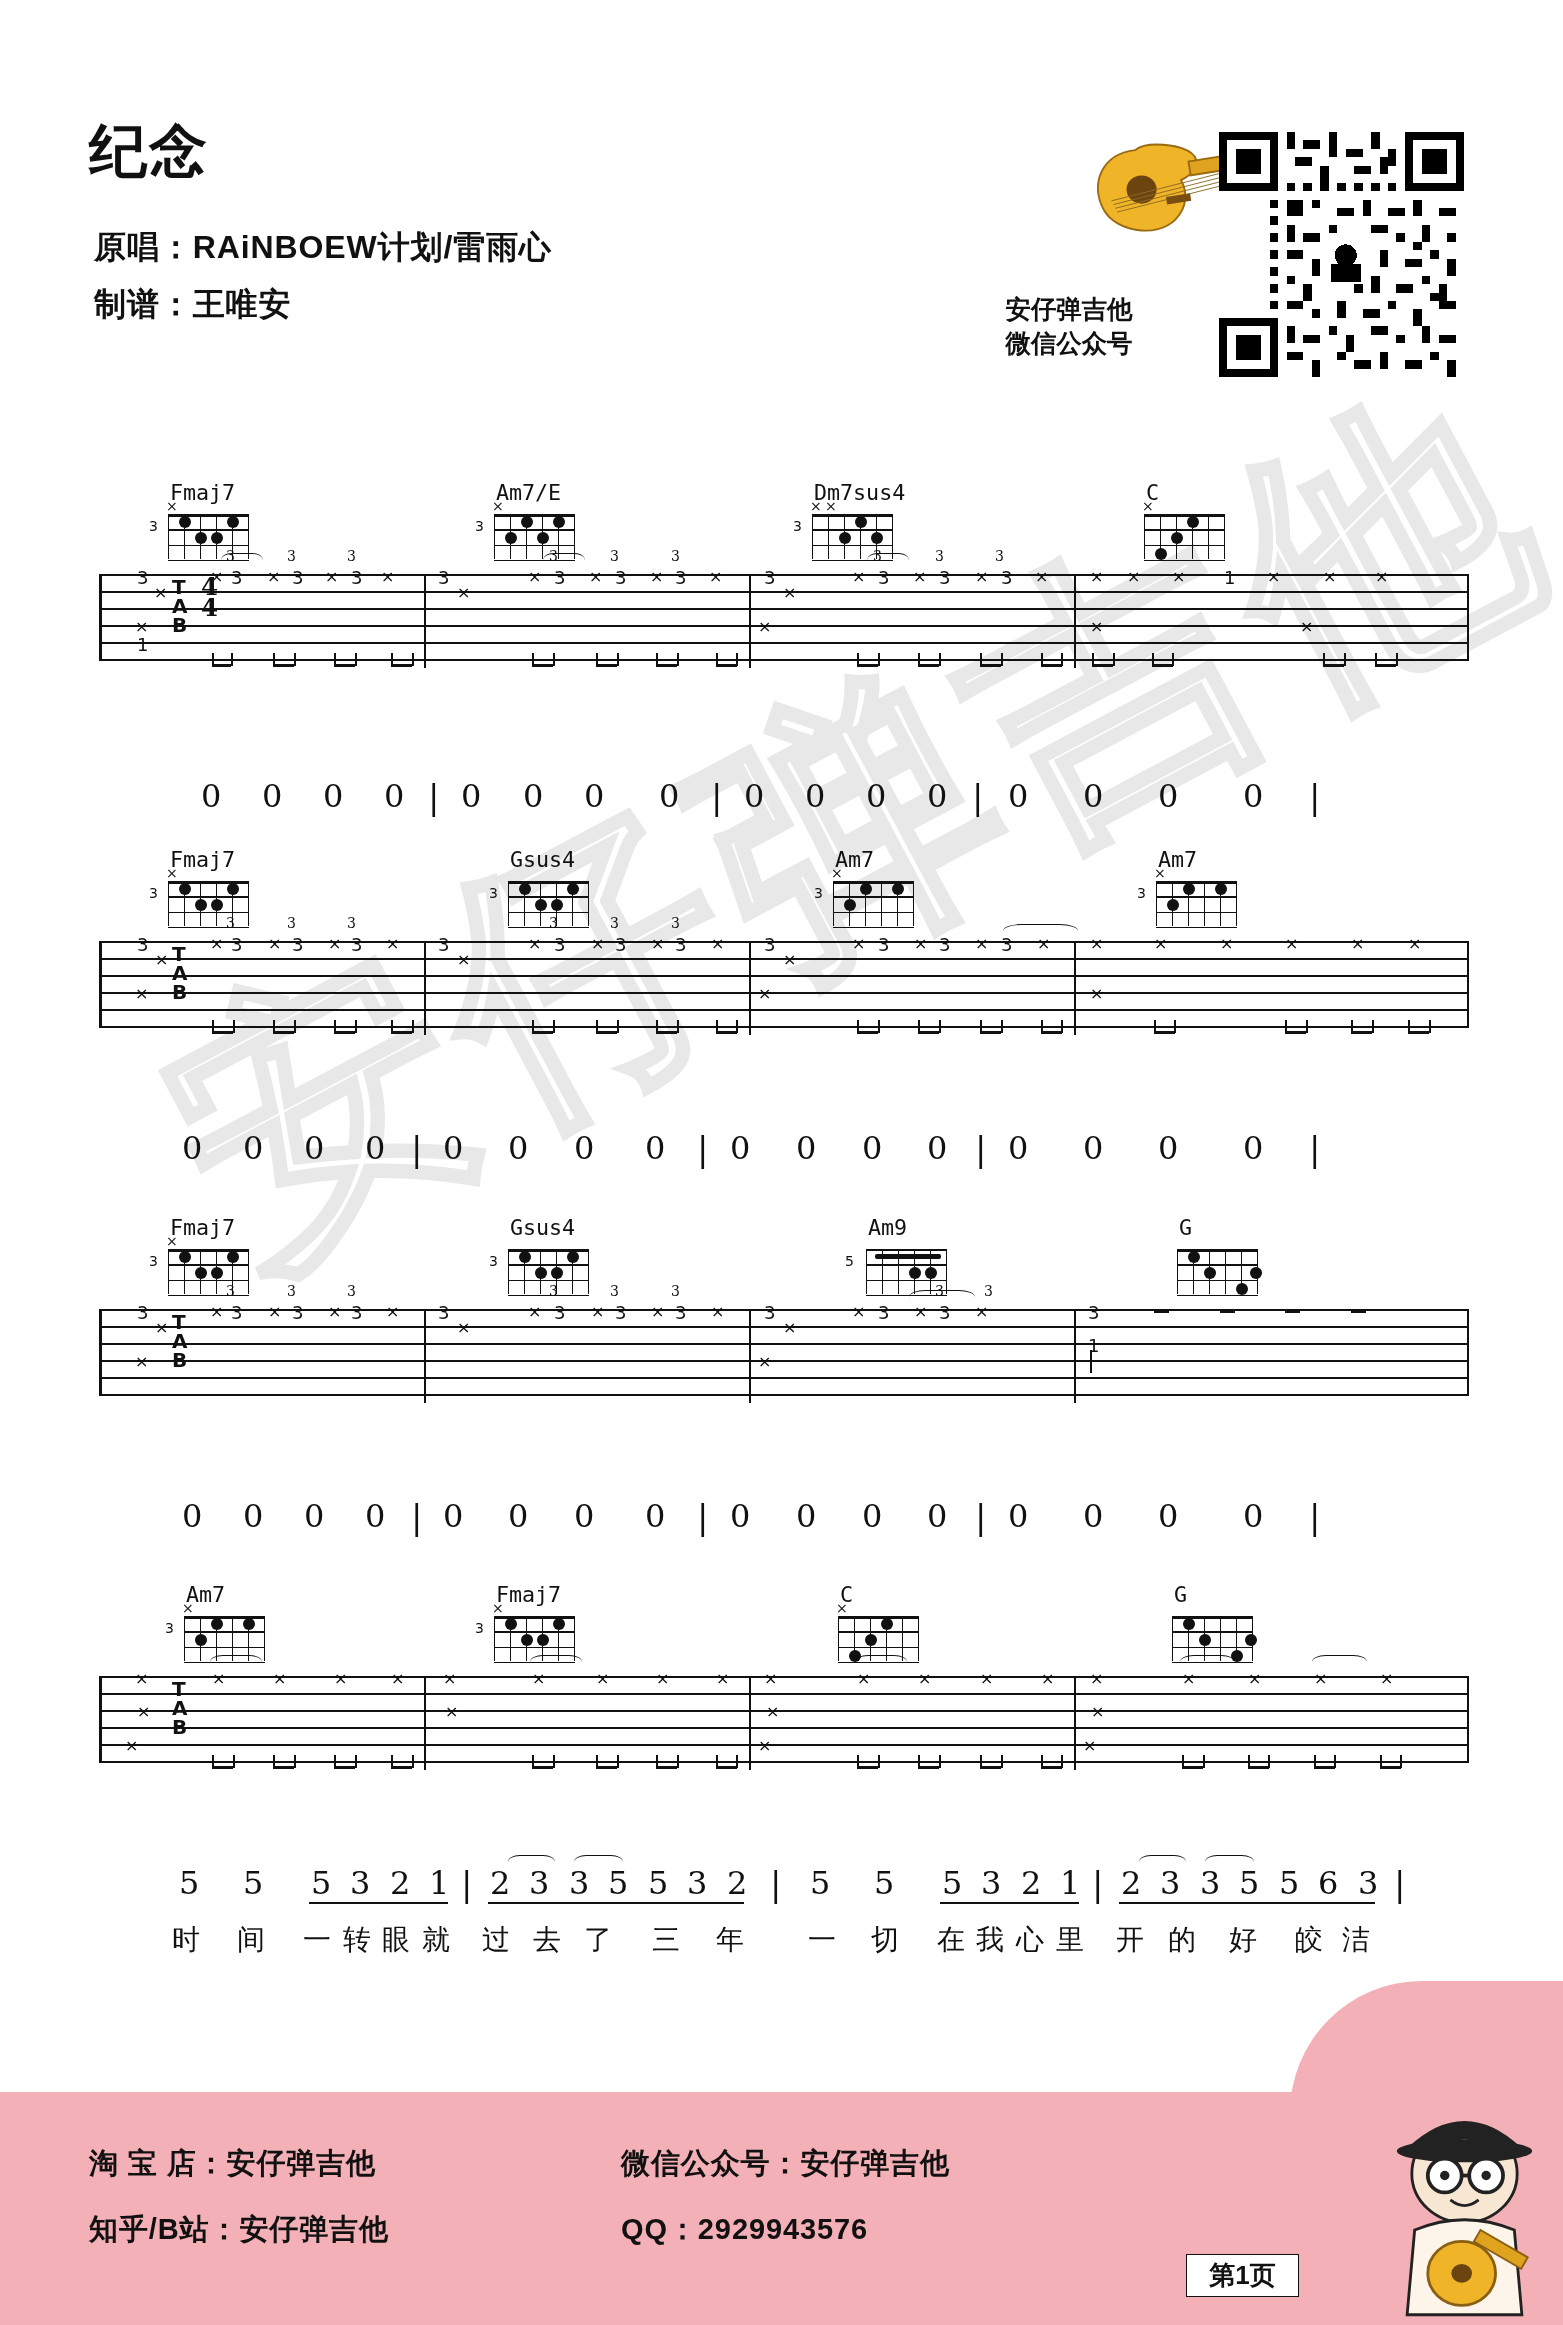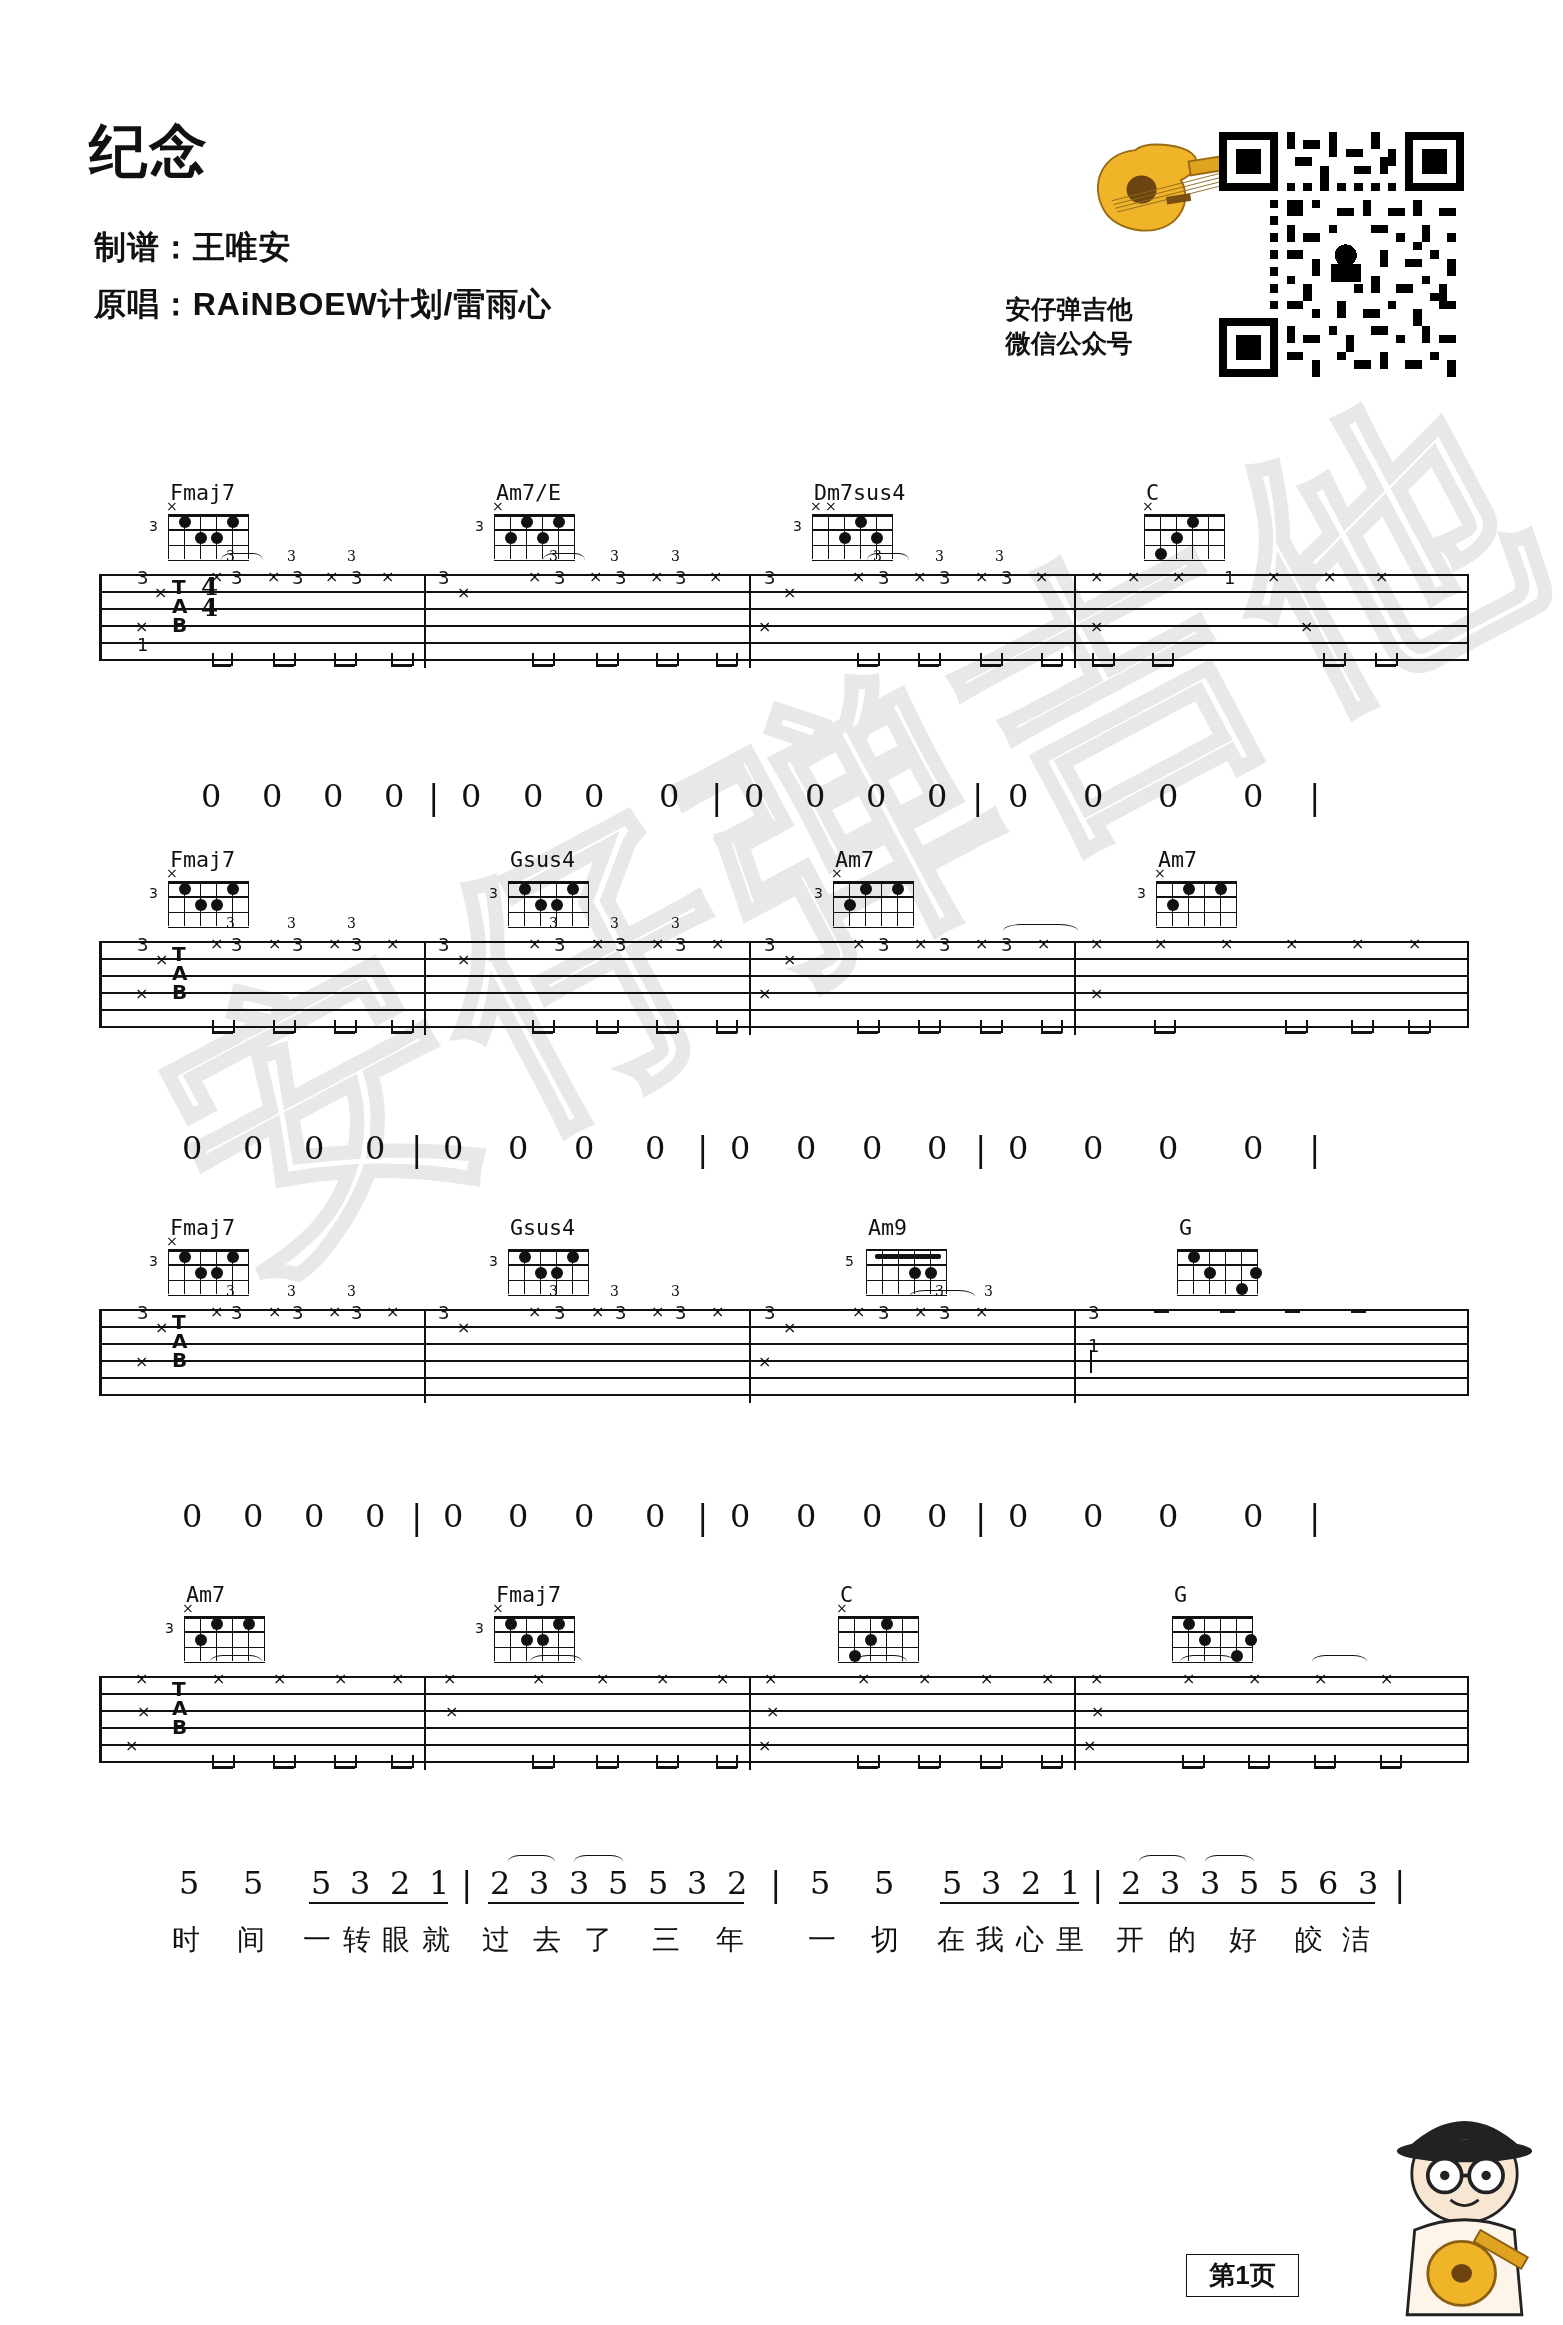--- a/index.html
+++ b/index.html
@@ -100,24 +100,24 @@
 
   <div class="watermark">
     <div class="wm-text">安仔弹吉他</div>
   </div>
 
   <div class="header">
     <div class="title">纪念</div>
 
     <div class="meta">
       <div>
+        <span class="b">原唱：</span><span class="b">RAiNBOEW计划/雷雨心</span>
+      </div>
+      <div>
         <span class="b">制谱：</span><span class="b">王唯安</span>
-      </div>
-      <div>
-        <span class="b">原唱：</span><span class="b">RAiNBOEW计划/雷雨心</span>
       </div>
     </div>
 
     <div class="guitar">
       <svg width="226" height="122" viewBox="0 0 240 130">
         <g>
           <path d="M55 30 C20 34 6 66 22 94 C35 117 78 124 98 104 C112 90 110 72 104 62 C116 56 122 48 120 40 C117 29 96 24 78 24 C68 24 60 26 55 30 Z" fill="#f0b429" stroke="#9a6a10" stroke-width="2"></path>
           <ellipse cx="62" cy="72" rx="16" ry="15" fill="#6b4410"></ellipse>
           <rect x="112" y="42" width="88" height="15" transform="rotate(-9 112 42)" fill="#e0a320" stroke="#9a6a10" stroke-width="2"></rect>
           <rect x="196" y="27" width="30" height="20" transform="rotate(-9 196 27)" fill="#8b5a12"></rect>
@@ -1143,20 +1143,35 @@
       <div class="lyric" style="left:1016px;">心</div>
       <div class="lyric" style="left:1056px;">里</div>
       <div class="lyric" style="left:1116px;">开</div>
       <div class="lyric" style="left:1168px;">的</div>
       <div class="lyric" style="left:1229px;">好</div>
       <div class="lyric" style="left:1295px;">皎</div>
       <div class="lyric" style="left:1342px;">洁</div>
     </div>
   </div>
 
+  <div class="footer">
+    <div class="curve2"></div>
+    <div class="ftxt b" style="left:89px;top:52px;">
+      <span>淘 宝 店：</span><span>安仔弹吉他</span>
+    </div>
+    <div class="ftxt b" style="left:89px;top:118px;">
+      <span>知乎/B站：</span><span>安仔弹吉他</span>
+    </div>
+    <div class="ftxt b" style="left:621px;top:52px;">
+      <span>微信公众号：</span><span>安仔弹吉他</span>
+    </div>
+    <div class="ftxt b" style="left:621px;top:118px;">
+      <span>QQ：</span><span>2929943576</span>
+    </div>
+  </div>
   <div class="pagebadge">第1页</div>
 
   <div class="mascot">
     <svg width="179" height="237" viewBox="0 0 190 252">
       <ellipse cx="95" cy="90" rx="56" ry="52" fill="#f7e6d2" stroke="#222" stroke-width="3"></ellipse>
       <path d="M35 62 Q95 6 155 62 L155 66 Q95 42 35 66 Z" fill="#222"></path>
       <ellipse cx="95" cy="66" rx="72" ry="12" fill="#222"></ellipse>
       <circle cx="74" cy="92" r="18" fill="#fff" stroke="#222" stroke-width="4"></circle>
       <circle cx="118" cy="92" r="18" fill="#fff" stroke="#222" stroke-width="4"></circle>
       <line x1="92" y1="92" x2="100" y2="92" stroke="#222" stroke-width="4"></line>

